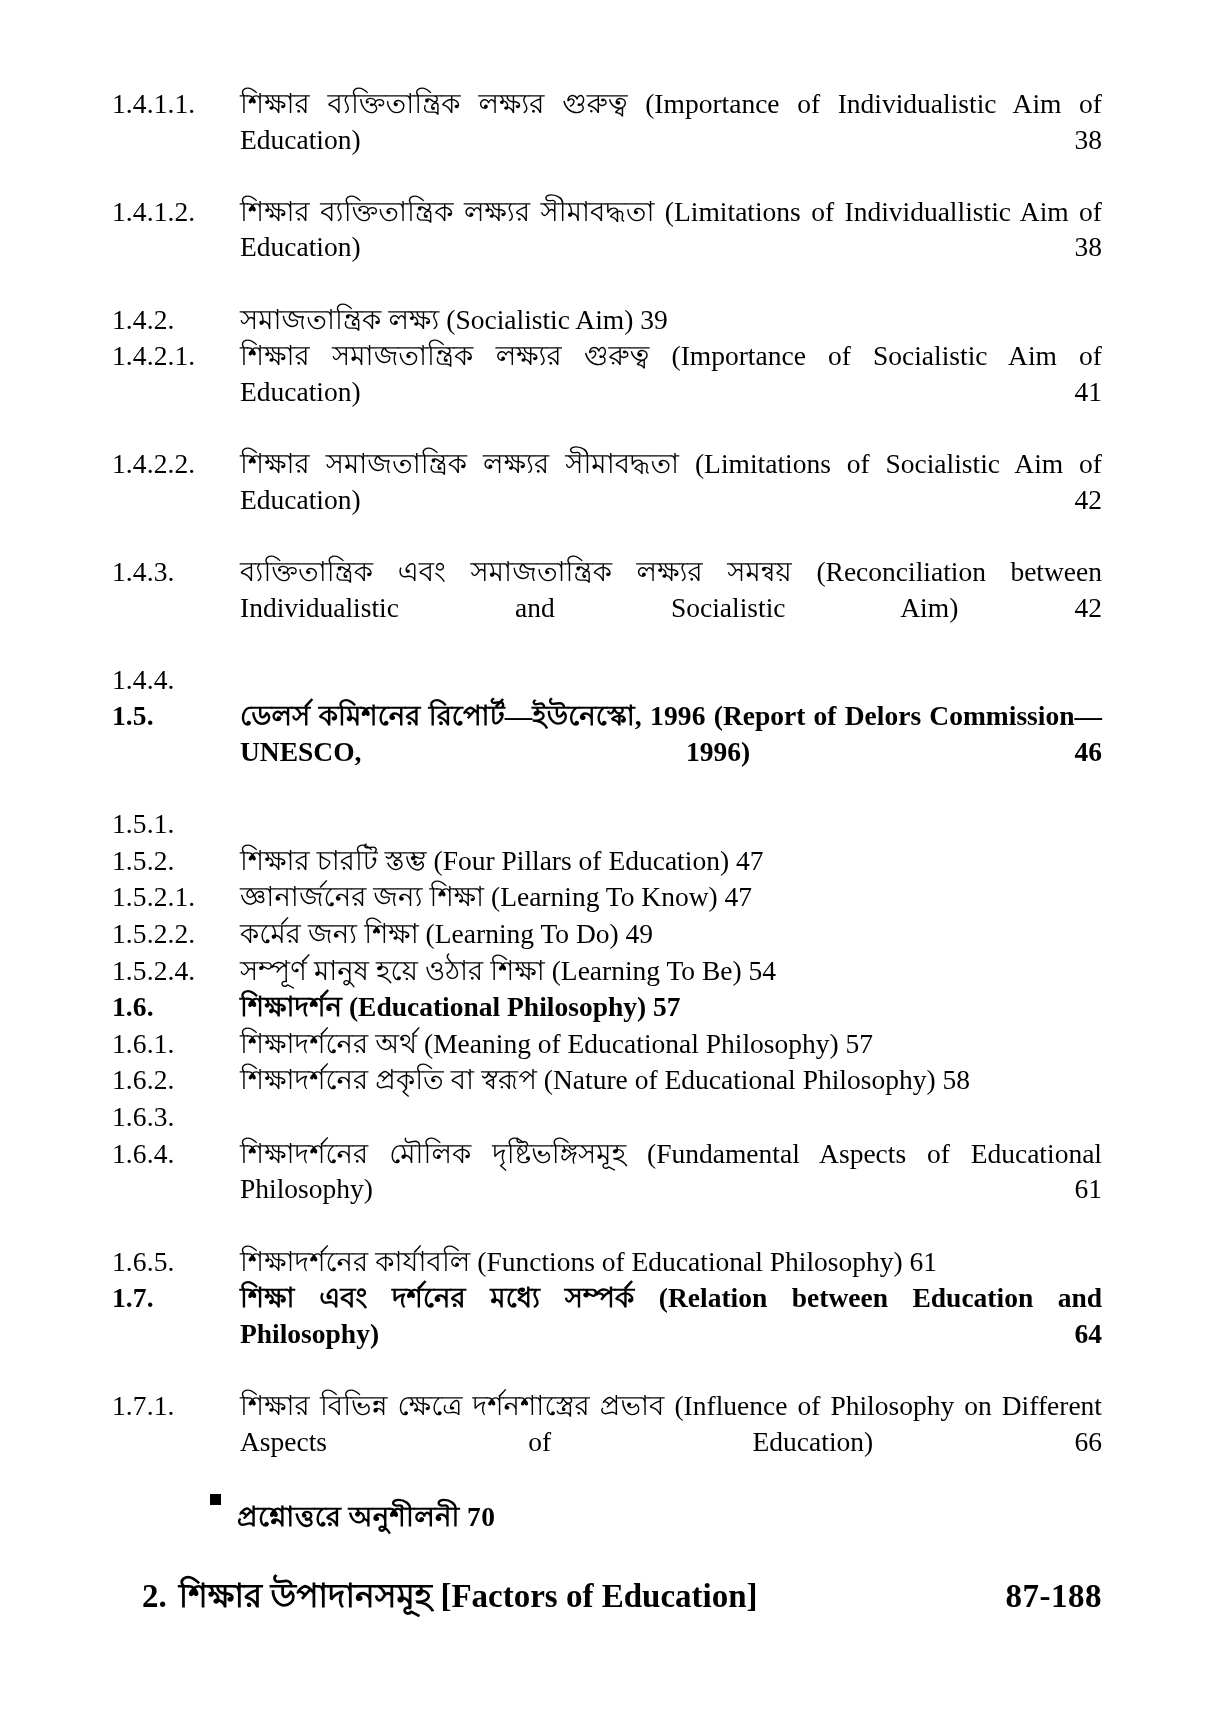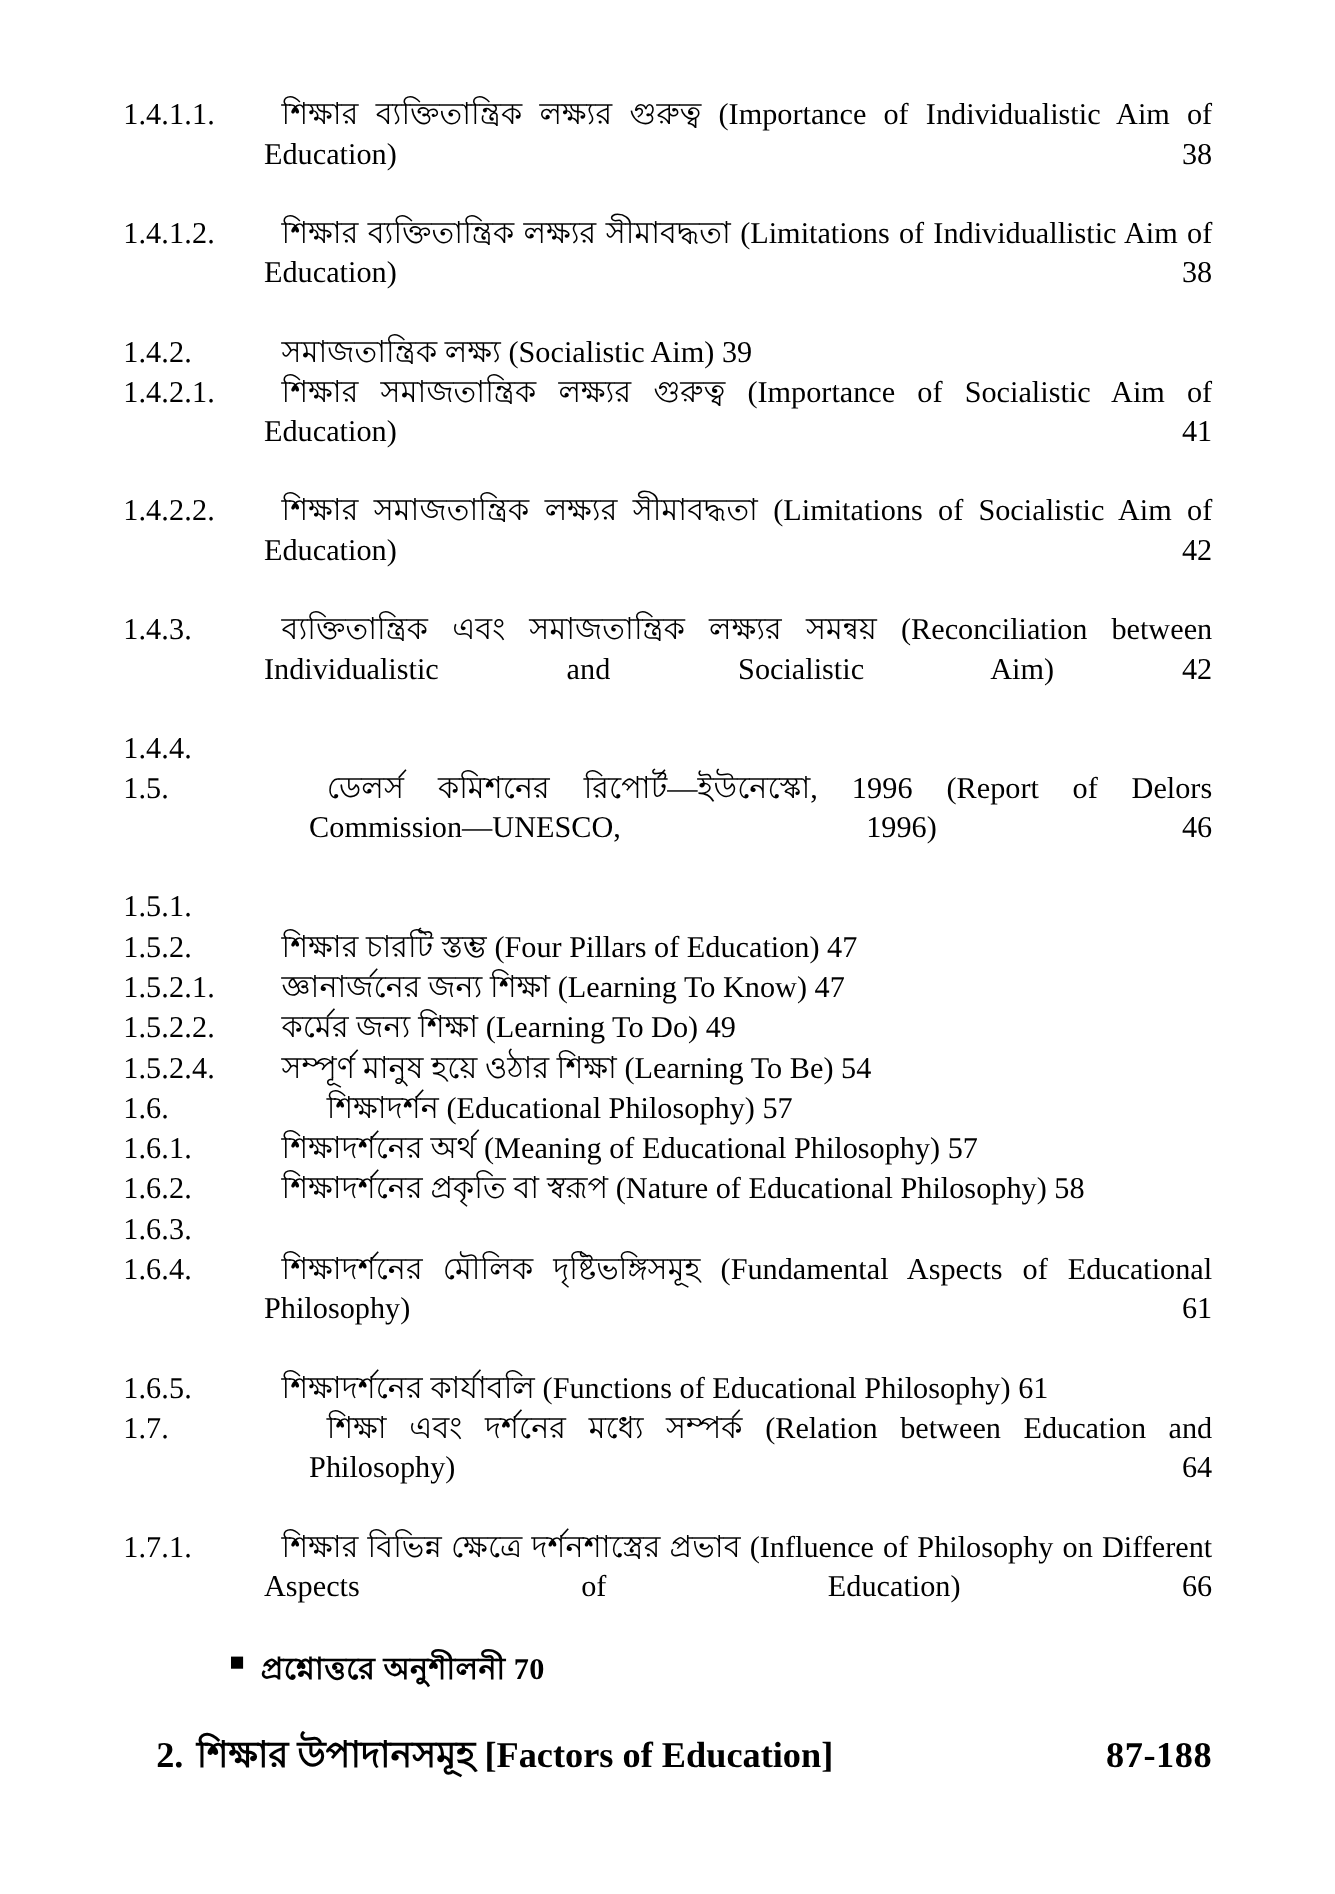--- a/index.html
+++ b/index.html
@@ -58,39 +58,37 @@
     text-justify: inter-word;
   }
   .entry.justify .txt::after {
     content: "";
     display: inline-block;
     width: 100%;
   }
 
   
   .entry.bold {
-    font-weight: normal;
-    gap: 41px;
+    font-weight: bold;
   }
   .entry.bold .num {
     width: 128px;
     padding-right: 14px;
   }
 
   
   .bn {
     font-family: "Liberation Serif", "DejaVu Serif", serif;
     letter-spacing: 0.1px;
-    margin-left: 16px;
   }
 
   
   .bullet-line {
     display: flex;
-    align-items: center;
+    align-items: flex-start;
     font-size: 27.5px;
     font-weight: bold;
     line-height: 1.295;
     margin: 4px 0 0 0;
     padding-left: 98px;
   }
   .bullet-line .sq {
     flex: 0 0 auto;
     width: 11px;
     height: 11px;

